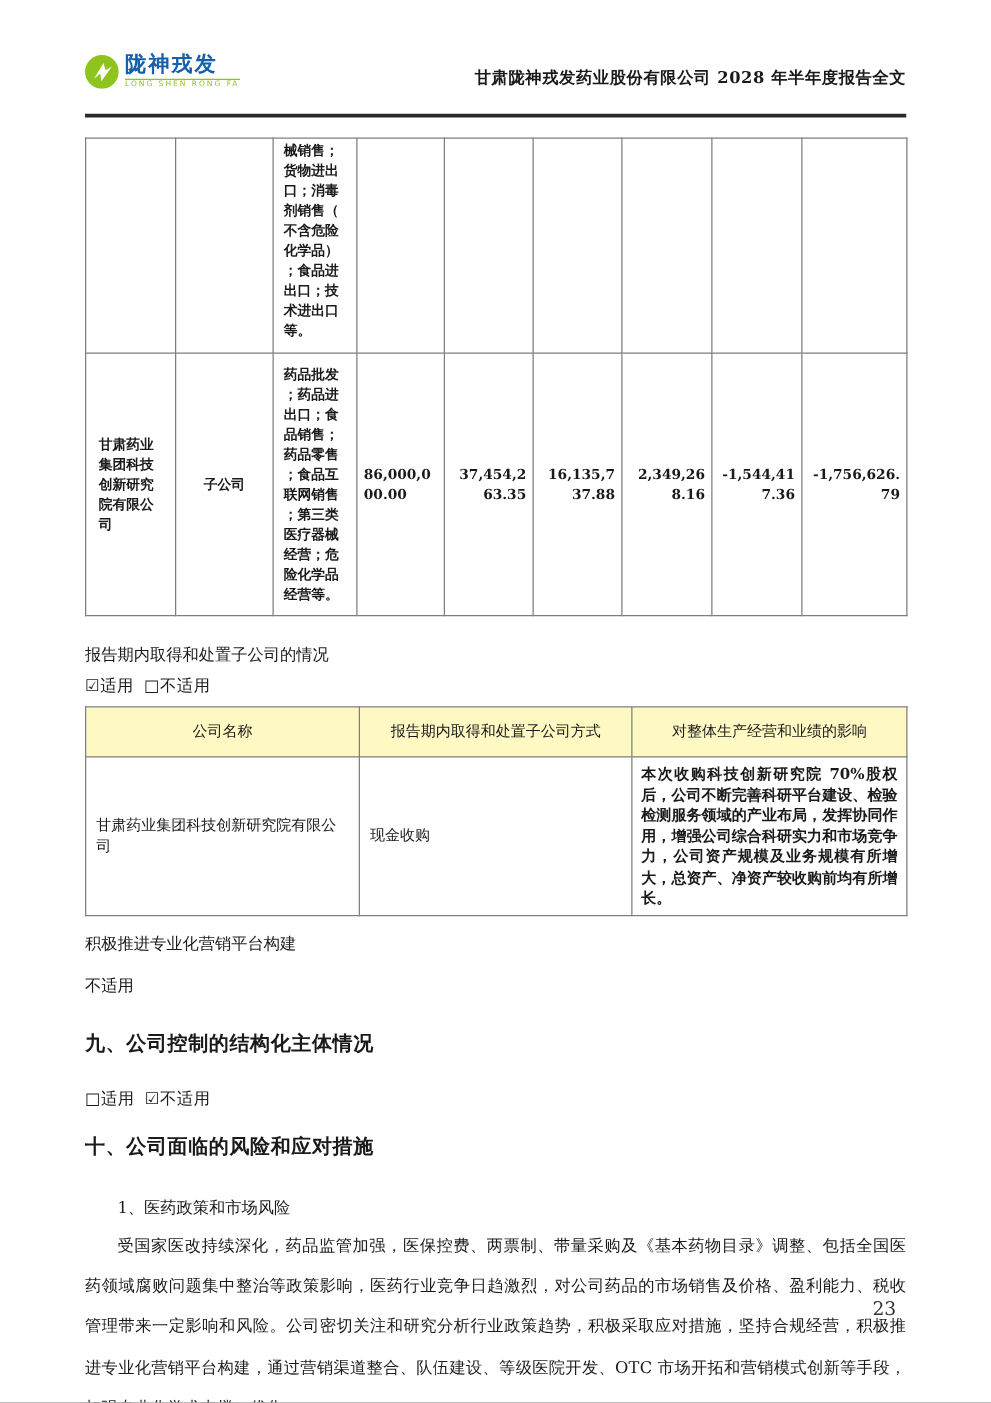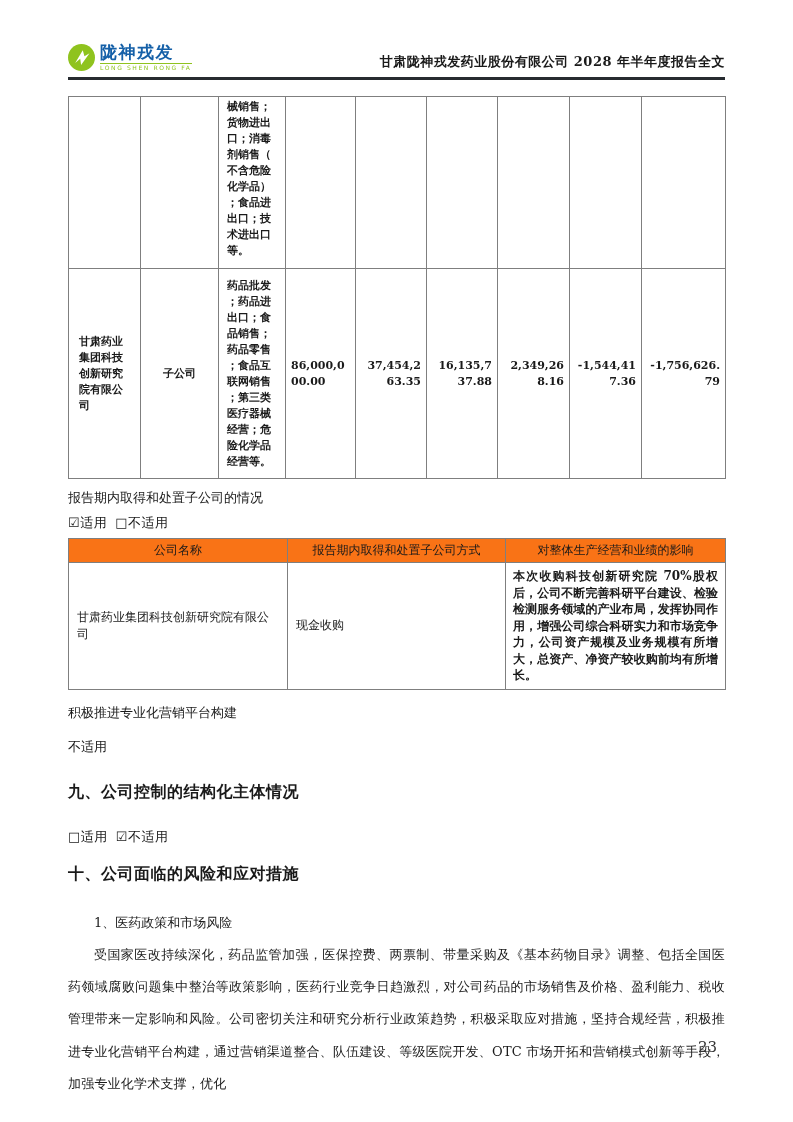--- a/index.html
+++ b/index.html
@@ -14,21 +14,21 @@
     color: #1a1a1a;
     padding: 44px 68px 0 68px;
     overflow: hidden;
   }
 
   
   .hdr {
     display: flex;
     justify-content: space-between;
     align-items: flex-end;
-    padding-bottom: 6px;
+    padding-bottom: 20px;
     border-bottom: 3px solid #272b30;
   }
   .logo { display: flex; align-items: center; gap: 5px; }
   .logo-mark { width: 27px; height: 27px; flex: 0 0 auto; }
   .logo-txt { display: flex; flex-direction: column; line-height: 1; }
   .logo-cn {
     font-size: 17px; font-weight: bold; letter-spacing: 1.5px;
     color: #1560a8; font-family: "DejaVu Sans", "Liberation Sans", sans-serif;
   }
   .logo-en {
@@ -55,33 +55,33 @@
   .t1 tr.r2 { height: 210px; }
   .c-name { padding: 2px 11px 2px 10px !important; text-align: left; }
   .c-type { text-align: center; }
   .c-biz  { padding: 2px 8px !important; text-align: left; }
   .vt     { vertical-align: top !important; }
   .c-num  { text-align: right; }
   .c-regcap { text-align: left; }
 
   
   .line { font-size: 13px; line-height: 20px; }
-  .mt-a { margin-top: 9px; }
+  .mt-a { margin-top: 22px; }
   .mt-b { margin-top: 5px; margin-bottom: 5px; }
   .chk  { letter-spacing: .5px; }
   .chk .gap { display: inline-block; width: 8px; }
 
   
   .t2 td, .t2 th {
     border: 1px solid #7f7f7f;
     font-size: 12px;
     vertical-align: middle;
     font-weight: normal;
   }
-  .t2 th { background: #f97316; height: 24px; text-align: center; padding: 2px 4px; }
+  .t2 th { background: #fef9c3; height: 40px; text-align: center; padding: 2px 4px; }
   .t2 td { padding: 4px 8px; }
   .t2 .impact {
     text-align: justify;
     line-height: 16.5px;
     padding: 5px 7px;
     font-weight: bold;
   }
   .t2 tr.body { height: 113px; }
 
   

